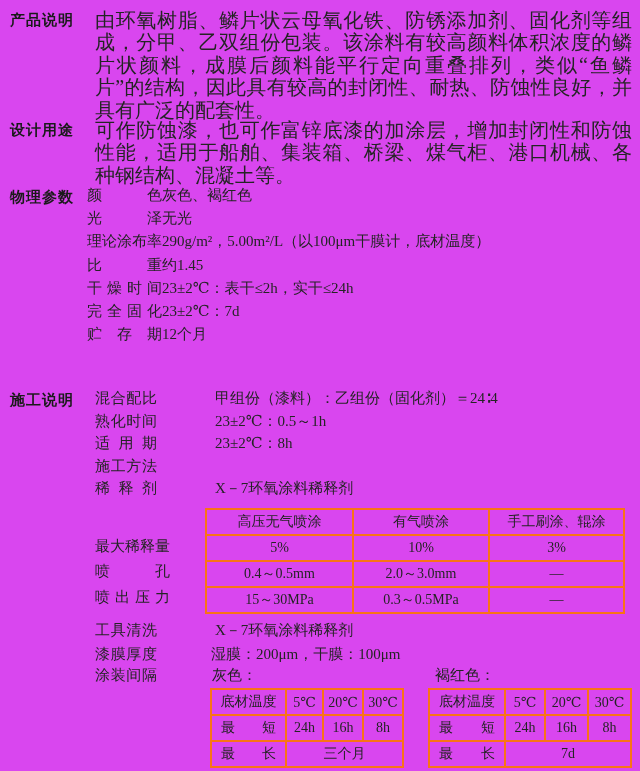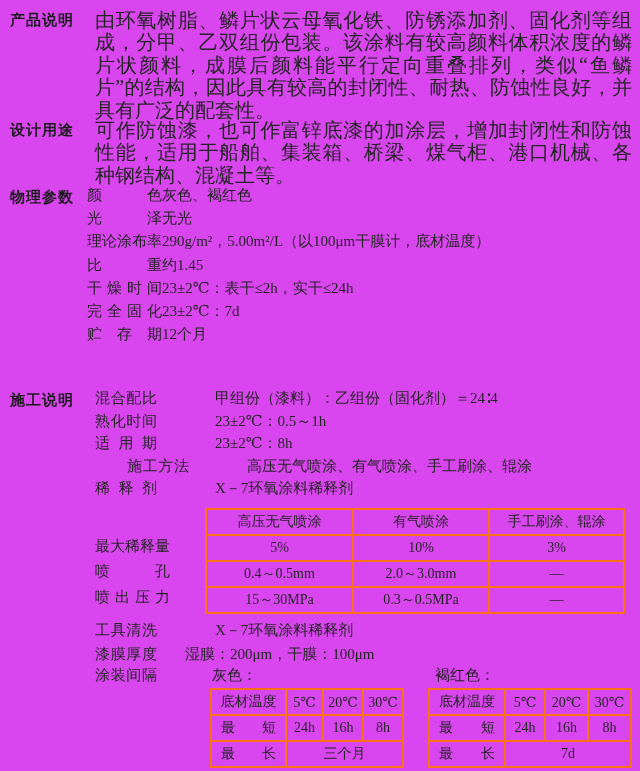--- a/index.html
+++ b/index.html
@@ -92,22 +92,21 @@
     </div>
     <div class="prow">
       <span class="plabel" style="width:62px;">熟化时间</span>
       <span class="pvalue" style="margin-left:58px;">23±2℃：0.5～1h</span>
     </div>
     <div class="prow">
       <span class="plabel" style="width:62px;">适用期</span>
       <span class="pvalue" style="margin-left:58px;">23±2℃：8h</span>
     </div>
     <div class="prow">
-      <span class="plabel" style="width:62px;margin-left:32px;">施工方法</span>
-      <span class="pvalue" style="margin-left:58px;">高压无气喷涂、有气喷涂、手工刷涂、辊涂</span>
+      <span class="plabel" style="width:62px;">施工方法</span>
     </div>
     <div class="prow">
       <span class="plabel" style="width:62px;">稀释剂</span>
       <span class="pvalue" style="margin-left:58px;">X－7环氧涂料稀释剂</span>
     </div>
   </div>
 
   <div class="abs dlabel" style="left:95px;top:537px;">最大稀释量</div>
   <div class="abs dlabel" style="left:95px;top:562px;">喷孔</div>
   <div class="abs dlabel" style="left:95px;top:588px;">喷出压力</div>
@@ -142,21 +141,21 @@
   </tbody>
     </table>
 
   <div class="abs rows cons2" style="left:95px;top:621px;">
     <div class="prow">
       <span class="plabel" style="width:62px;">工具清洗</span>
       <span class="pvalue" style="margin-left:58px;">X－7环氧涂料稀释剂</span>
     </div>
     <div class="prow">
       <span class="plabel" style="width:62px;">漆膜厚度</span>
-      <span class="pvalue" style="margin-left:28px;">湿膜：200μm，干膜：100μm</span>
+      <span class="pvalue" style="margin-left:54px;">湿膜：200μm，干膜：100μm</span>
     </div>
   </div>
 
   <div class="abs dlabel" style="left:95px;top:666px;width:62px;">涂装间隔</div>
   <div class="abs ttitle" style="left:212px;top:666px;">灰色：</div>
   <div class="abs ttitle" style="left:435px;top:666px;">褐红色：</div>
 
   <table class="sheet abs" style="left:210px;top:688px;width:192px;">
     <colgroup>
         <col style="width:75px">

